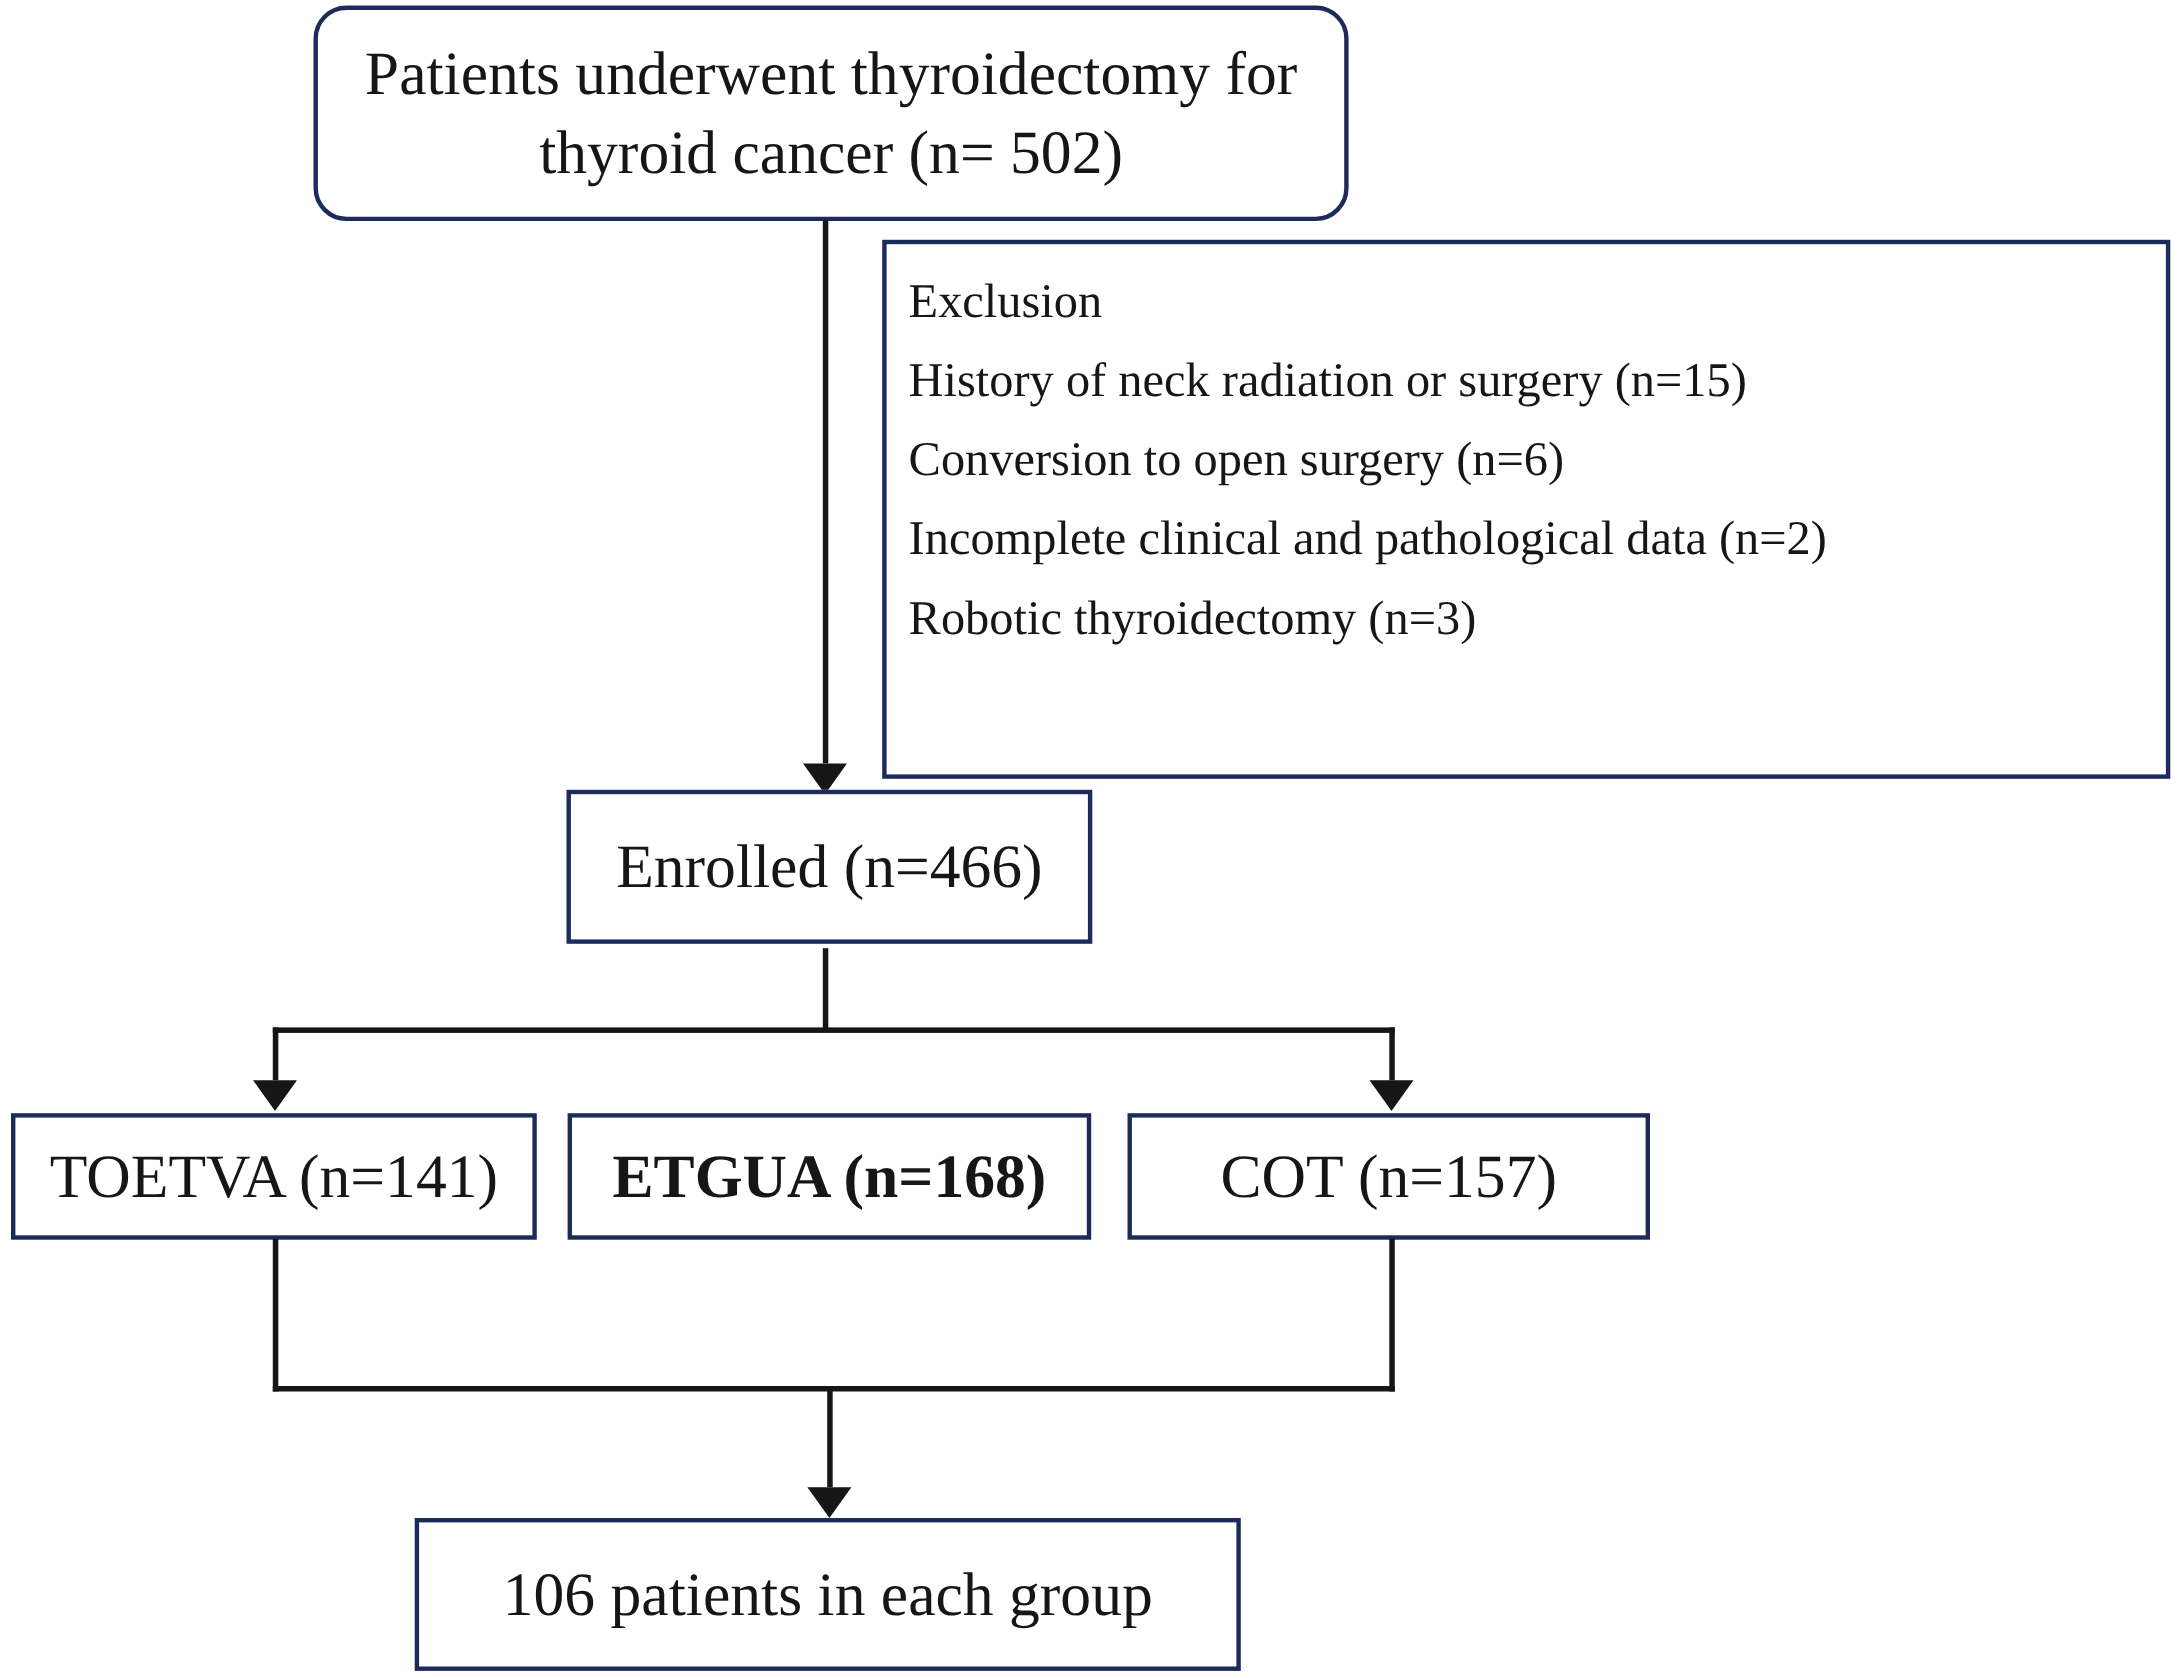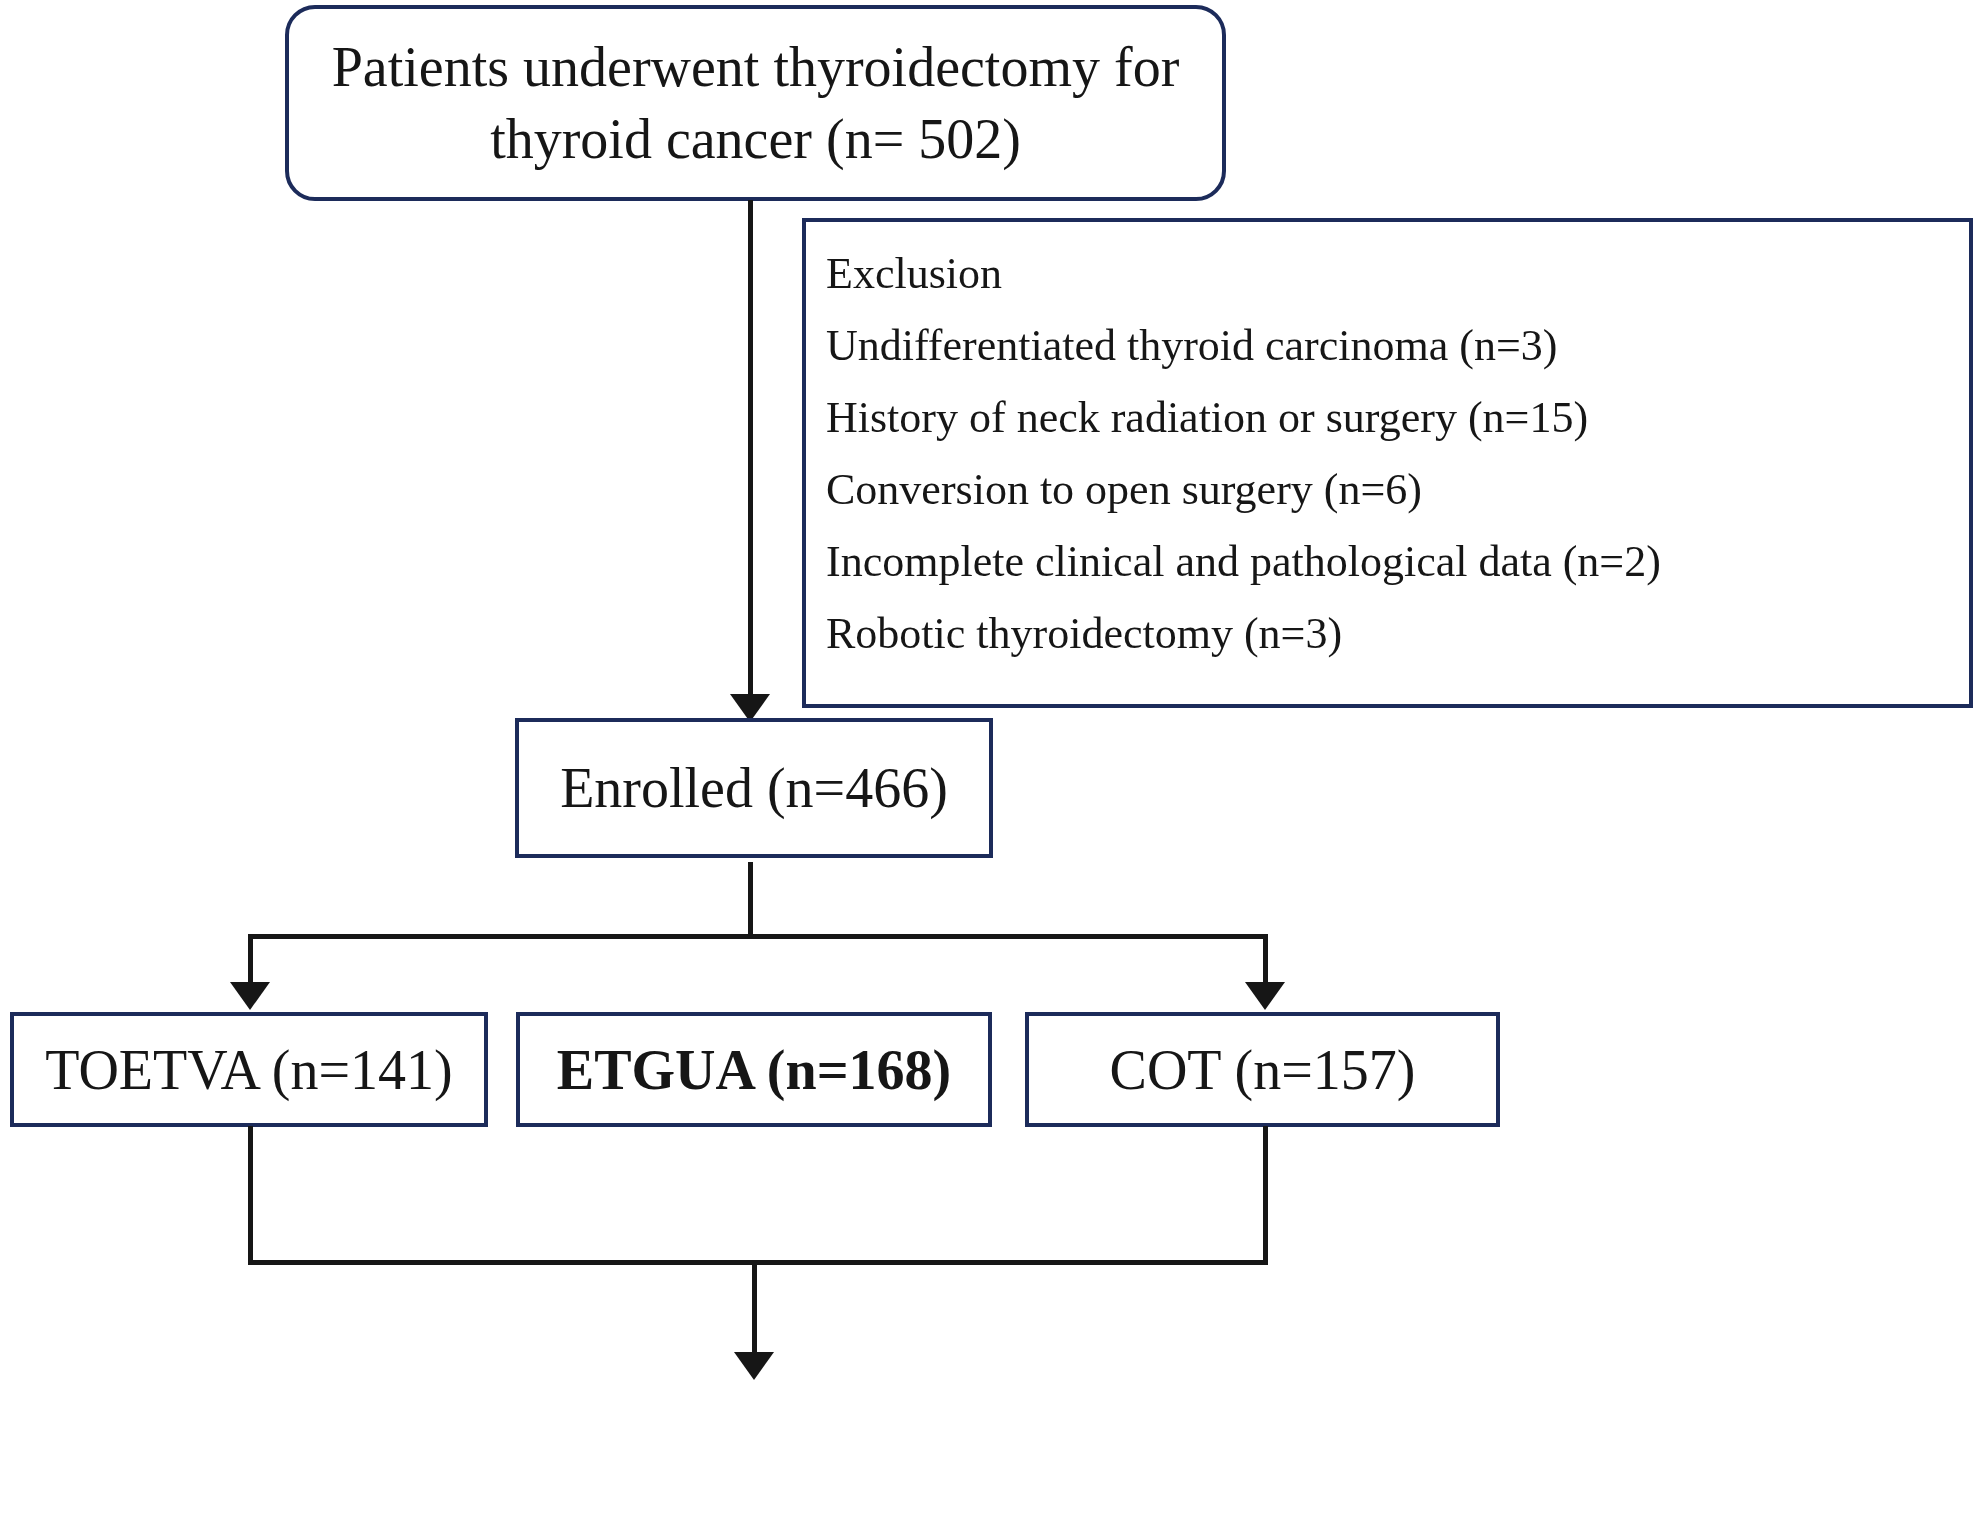--- a/index.html
+++ b/index.html
@@ -90,21 +90,20 @@
   <div class="box rounded" id="top-box">
     <div class="label-line">Patients underwent thyroidectomy for</div>
     <div class="label-line">thyroid cancer (n= 502)</div>
   </div>
 
   <div class="line" id="conn-top-v"></div>
   <div class="arrow-down" id="arrow-top"></div>
 
   <div class="box left-align" id="exclusion-box">
     <div class="label-line">Exclusion</div>
-    <div class="label-line">Undifferentiated thyroid carcinoma (n=3)</div>
     <div class="label-line">History of neck radiation or surgery (n=15)</div>
     <div class="label-line">Conversion to open surgery (n=6)</div>
     <div class="label-line">Incomplete clinical and pathological data (n=2)</div>
     <div class="label-line">Robotic thyroidectomy (n=3)</div>
   </div>
 
   <div class="box" id="enrolled-box">
     <div class="label-line">Enrolled (n=466)</div>
   </div>
 
@@ -124,14 +123,17 @@
   <div class="box" id="cot-box">
     <div class="label-line">COT (n=157)</div>
   </div>
 
   <div class="line" id="conn-left-up"></div>
   <div class="line" id="conn-right-up"></div>
   <div class="line" id="rail-psm"></div>
   <div class="line" id="conn-final-v"></div>
   <div class="arrow-down" id="arrow-final"></div>
 
+  <div class="box" id="result-box">
+    <div class="label-line">106 patients in each group</div>
+  </div>
 
 </div>
 
 </body></html>

